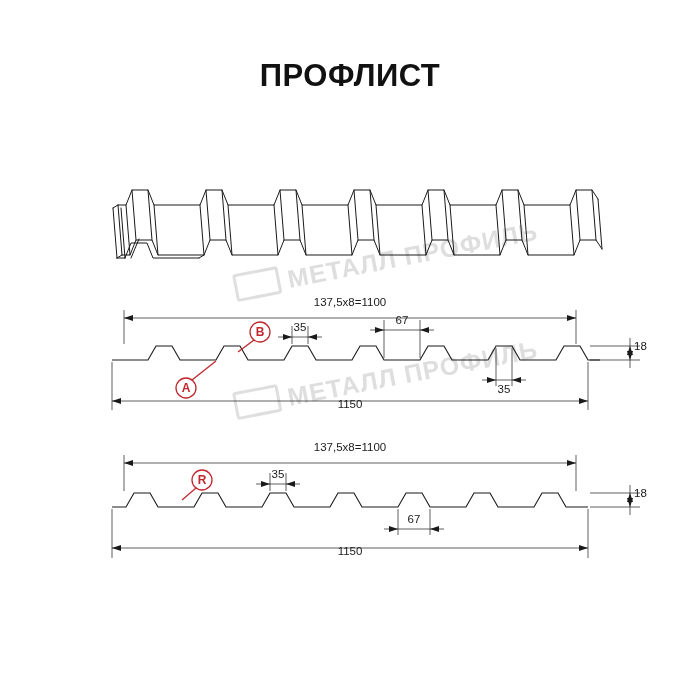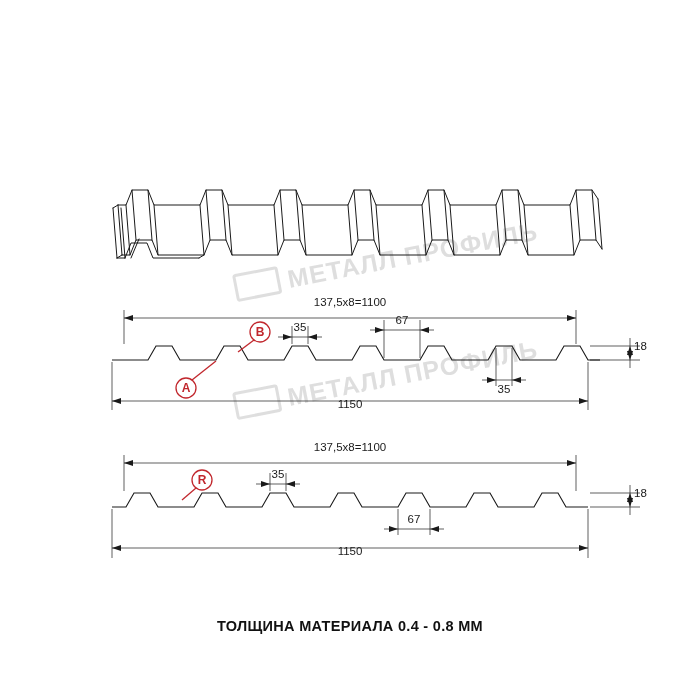--- a/index.html
+++ b/index.html
@@ -80,20 +80,21 @@
     border: 3px solid #d9d9d9;
     border-radius: 3px;
     position: relative;
   }
 </style>
 </head>
 <body>
 
 <div class="page">
 
+  <div class="title">ПРОФЛИСТ</div>
 
   <div class="wm wm1">
     <span class="wm-shape"></span><span>МЕТАЛЛ ПРОФИЛЬ</span>
   </div>
   <div class="wm wm2">
     <span class="wm-shape"></span><span>МЕТАЛЛ ПРОФИЛЬ</span>
   </div>
 
   <svg width="700" height="700" viewBox="0 0 700 700">
     <g fill="none" stroke="#1a1a1a" stroke-width="1" stroke-linejoin="round" stroke-linecap="round">
@@ -272,15 +273,14 @@
       <text x="202" y="484">R</text>
     </g>
   </svg>
 
   <div style="position:absolute; left:0; top:441px; width:700px; text-align:center; font-size:11.5px;">137,5х8=1100</div>
   <div style="position:absolute; left:296px; top:545px; width:108px; text-align:center; font-size:11.5px;">1150</div>
   <div style="position:absolute; left:634px; top:487px; font-size:11.5px;">18</div>
   <div style="position:absolute; left:262px; top:468px; width:32px; text-align:center; font-size:11.5px;">35</div>
   <div style="position:absolute; left:398px; top:513px; width:32px; text-align:center; font-size:11.5px;">67</div>
 
-  <div class="footer">ТОЛЩИНА МАТЕРИАЛА 0.4 - 0.8 ММ</div>
 
 </div>
 
 </body></html>

